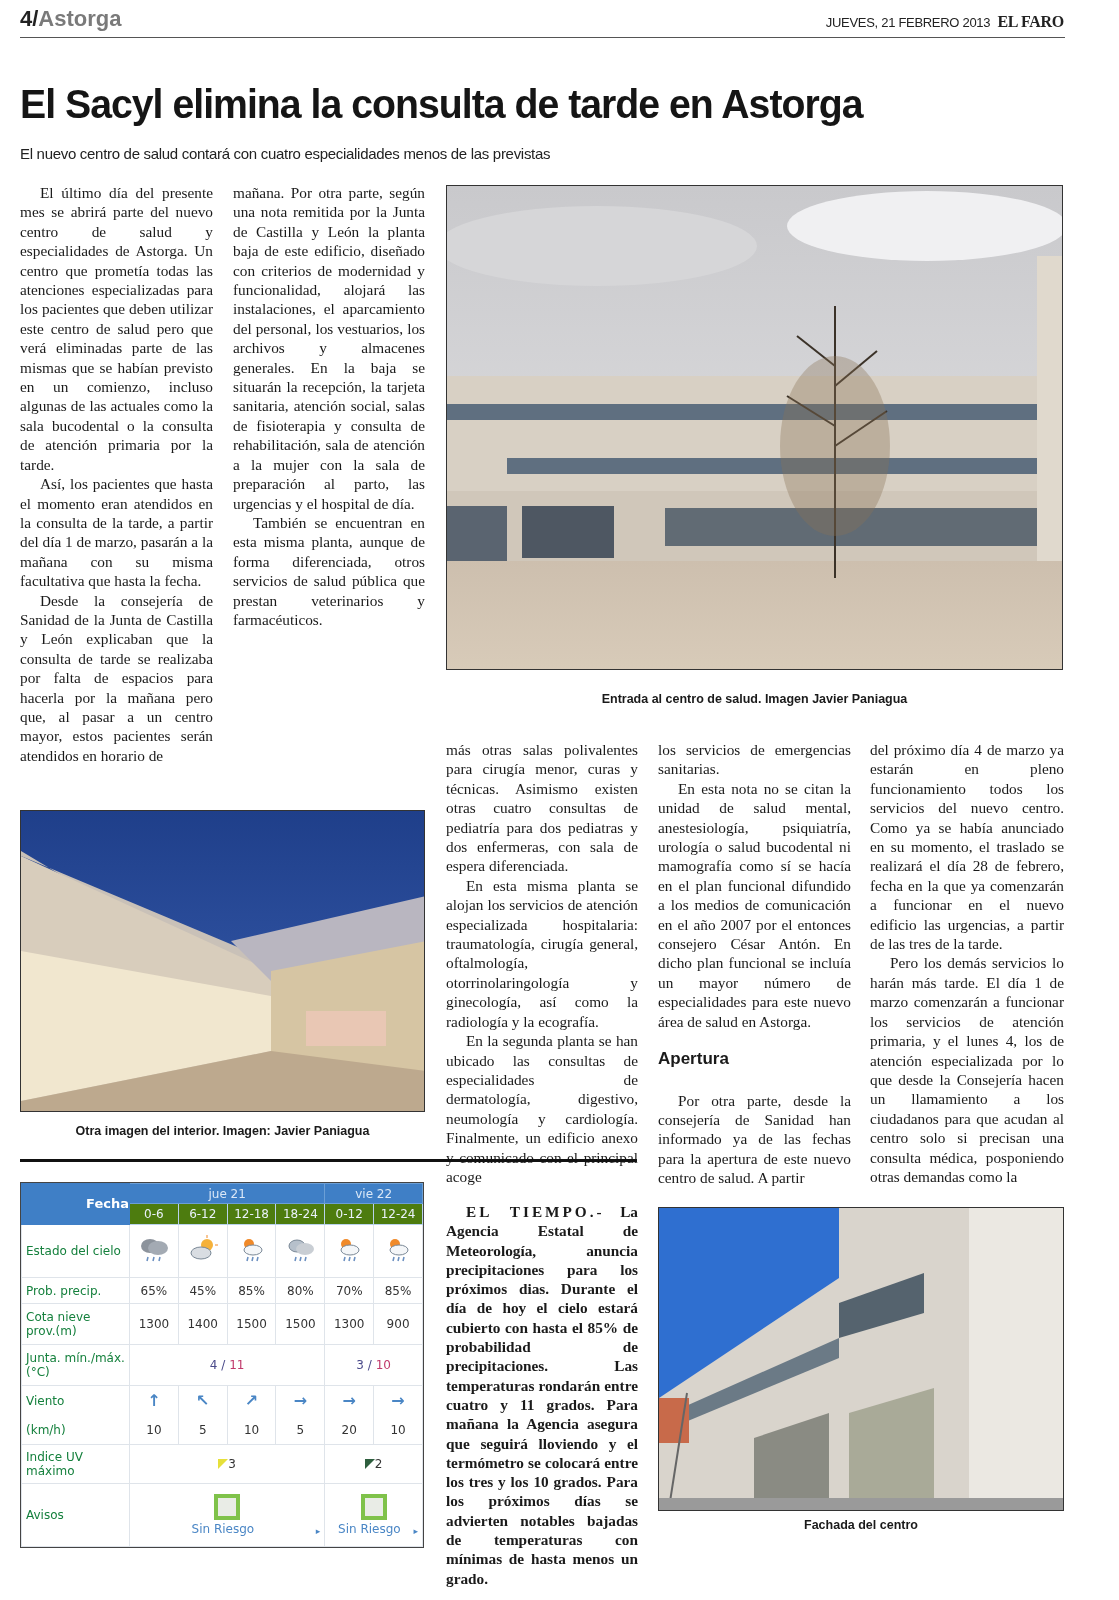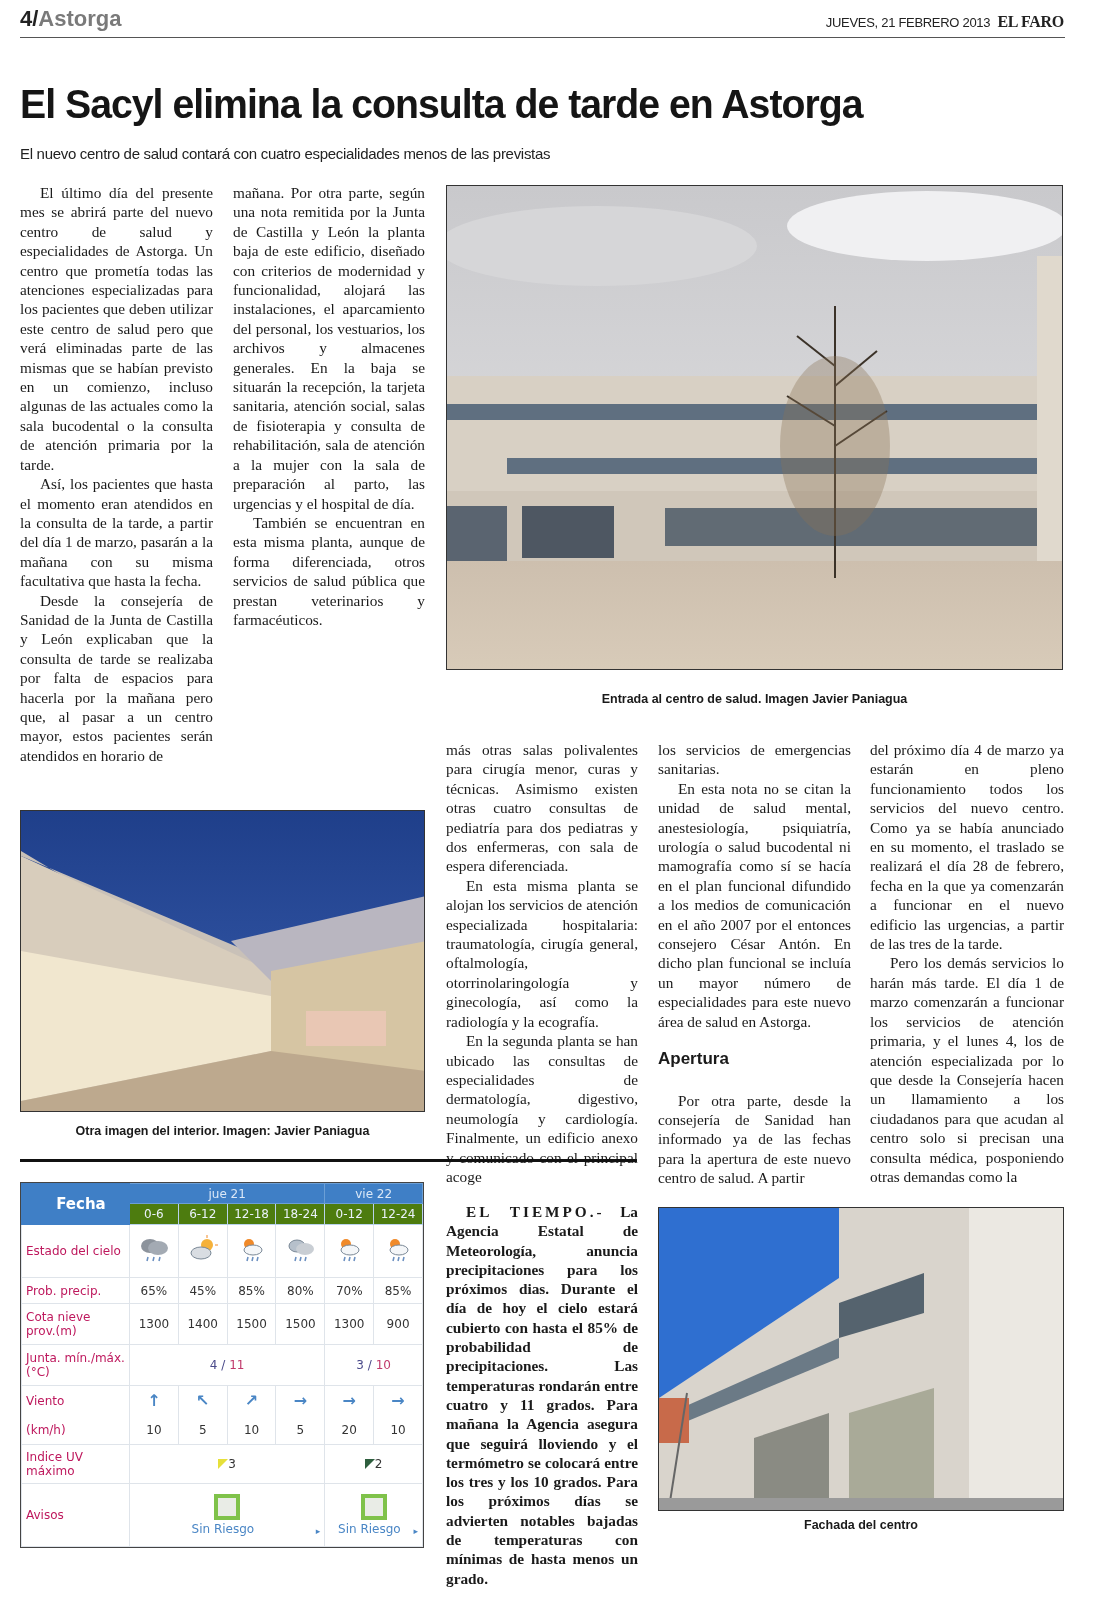--- a/index.html
+++ b/index.html
@@ -19,22 +19,22 @@
   .photo { border: 1px solid #333; overflow: hidden; }
   .caption { font-family: "Liberation Sans", sans-serif; font-weight: bold; font-size: 12.5px; text-align: center; color: #1a1a1a; }
   .apertura { font-family: "Liberation Sans", sans-serif; font-weight: bold; font-size: 17px; margin: 18px 0 22px 0; text-indent: 0 !important; }
   .rule-weather { left: 20px; top: 1159px; width: 617px; height: 3px; background: #111; }
   .tiempo { font-weight: bold; font-size: 15.3px; line-height: 19.3px; text-align: justify; }
   .tiempo .lead { letter-spacing: 3px; }
   
   .wx { left: 20px; top: 1182px; width: 404px; height: 366px; border: 1px solid #444; font-family: "DejaVu Sans", sans-serif; font-size: 12px; color: #333; }
   .wx table { border-collapse: collapse; width: 100%; height: 100%; table-layout: fixed; }
   .wx td, .wx th { border: 1px solid #dfe4ea; text-align: center; font-weight: normal; }
-  .wx .rowlabel { text-align: left; padding-left: 4px; color: #be185d; margin-left: 36px; }
-  .wx .hdr-fecha { background: #3f7fc6; color: #fff; font-weight: bold; text-align: center; padding-left: 11px; font-size: 15px; border-color: #3f7fc6; }
+  .wx .rowlabel { text-align: left; padding-left: 4px; color: #15803d; margin-left: 36px; }
+  .wx .hdr-fecha { background: #3f7fc6; color: #fff; font-weight: bold; text-align: right; padding-left: 11px; font-size: 13px; border-color: #3f7fc6; }
   .wx .hdr-day { background: #3f7fc6; color: #dbe8f7; border-color: #6b9fd6; height: 20px; }
   .wx .hdr-per { background: #4d7c0f; color: #eaf2fb; border-color: #b9d2ec; height: 20px; }
   .wx .tmin { color: #4a4a8a; }
   .wx .tmax { color: #c0396b; }
   .wx .arrow { color: #4a86c5; font-weight: bold; font-size: 16px; display: inline-block; }
   .wx .uvflag { display: inline-block; width: 0; height: 0; border-top: 10px solid #e6e03a; border-right: 10px solid transparent; vertical-align: top; margin-top: 2px; }
   .wx .uvflag.dark { border-top-color: #2e5f3e; }
   .wx .aviso-box { width: 26px; height: 26px; border: 4px solid #7fc24a; background: #e9ece6; margin: 0 auto 2px auto; }
   .wx .sinriesgo { color: #4a86c5; font-size: 12px; }
   .wx .tri { color: #4a86c5; font-size: 9px; float: right; margin-right: 4px; margin-top: 4px; }

